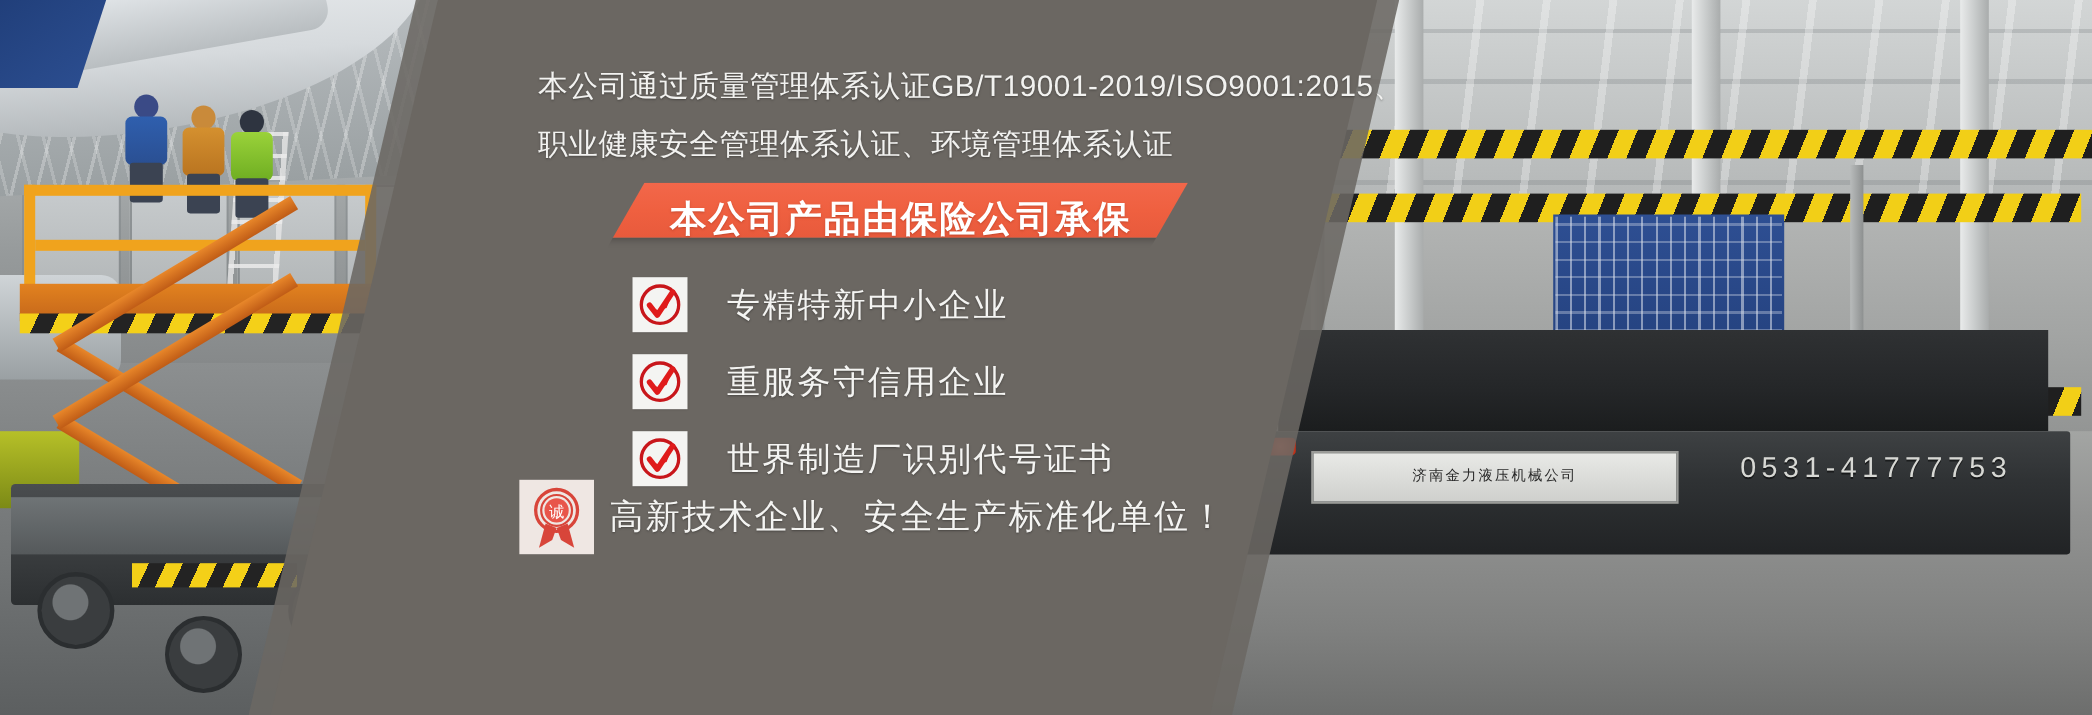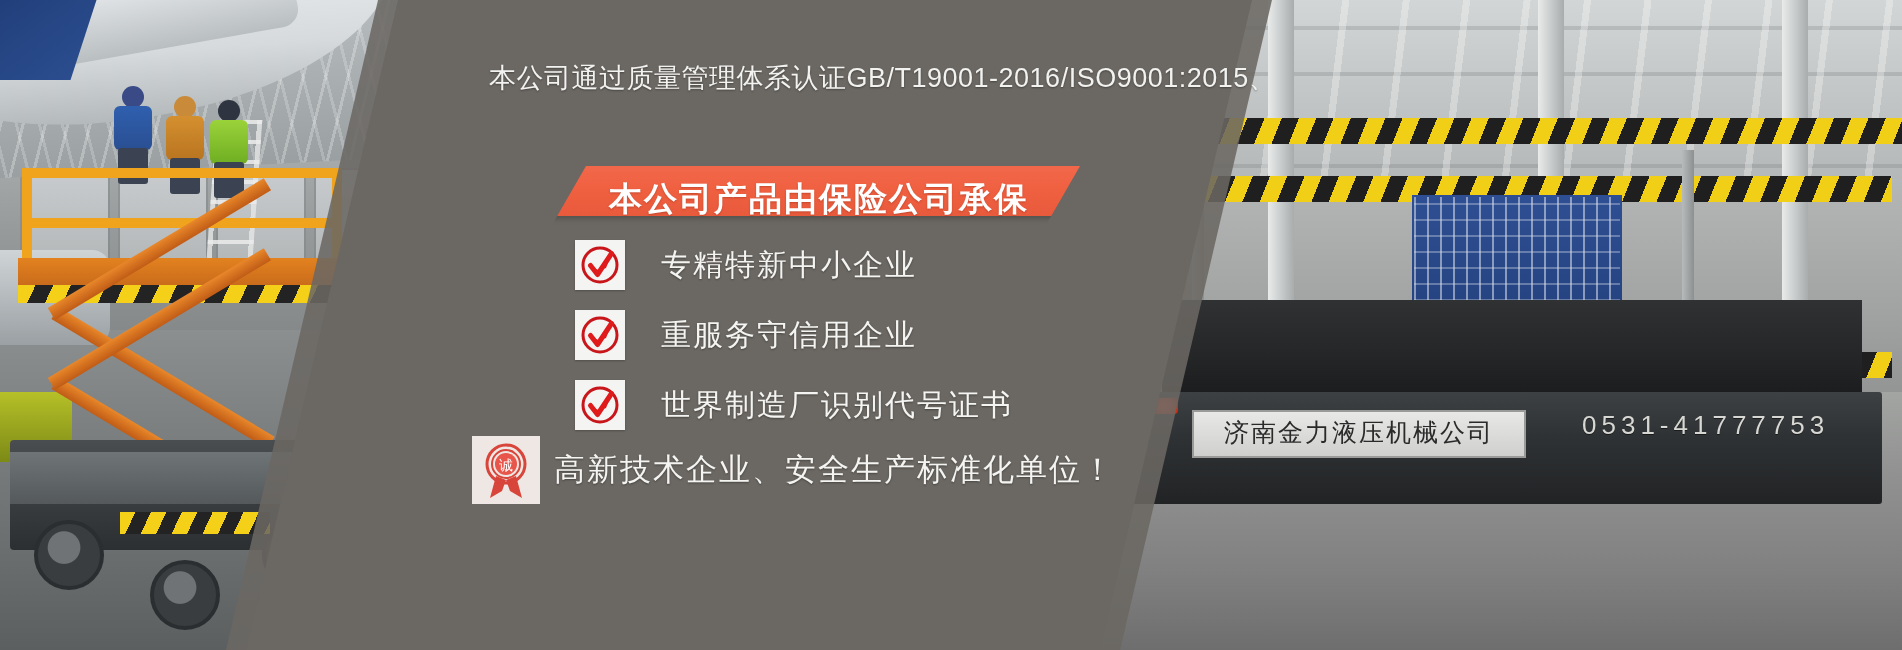--- a/index.html
+++ b/index.html
@@ -171,21 +171,21 @@
     position:absolute;left:130px;top:392px;width:770px;height:112px;
     background:linear-gradient(180deg,#3e4143 0%,#2f3234 40%,#212325 100%);
     border-radius:3px;
   }
   .r-cart-plate{
     position:absolute;left:210px;top:410px;width:330px;height:44px;
     background:linear-gradient(180deg,#e8e9e6,#cfd0cd);
     border:2px solid #9a9b98;
   }
   .r-cart-plate span{
-    display:block;text-align:center;line-height:40px;color:#2a2a2a;font-size:25px;letter-spacing:2px;
+    display:block;text-align:center;line-height:40px;color:#2a2a2a;font-size:13px;letter-spacing:2px;
   }
   .r-cart-code{
     position:absolute;left:600px;top:410px;color:#d7d8d4;font-size:26px;letter-spacing:5px;
     text-shadow:0 1px 0 rgba(0,0,0,.5);
   }
   .r-cart-lamp{
     position:absolute;left:168px;top:398px;width:28px;height:16px;border-radius:4px;
     background:radial-gradient(circle,#ff5a3c,#b62a12);
   }
   .r-handle{
@@ -231,21 +231,21 @@
     clip-path:polygon(38px 0, 532px 0, 494px 66px, 0 66px);
     box-shadow:0 2px 6px rgba(0,0,0,.25);
   }
   .ribbon span{
     display:block;text-align:center;line-height:66px;
     color:#ffffff;font-size:33px;font-weight:bold;letter-spacing:2px;
     text-shadow:0 1px 2px rgba(120,30,10,.35);
     padding-left:10px;
   }
 
-  .check-list{position:absolute;left:575px;top:232px;}
+  .check-list{position:absolute;left:575px;top:244px;}
   .check-row{
     display:flex;align-items:center;height:66px;margin-bottom:4px;
   }
   .check-icon{
     width:50px;height:50px;background:#f4f4f2;
     display:flex;align-items:center;justify-content:center;flex:0 0 auto;
     box-shadow:0 1px 2px rgba(0,0,0,.25);
   }
   .check-label{
     margin-left:36px;color:#f4f4f2;font-size:30px;letter-spacing:2px;
@@ -353,21 +353,22 @@
     </div>
     <div class="r-cart-code">0531-41777753</div>
   </div>
 
   <div class="overlay"></div>
   <div class="overlay-solid"></div>
 
   <div class="content">
 
     <div class="headline">
-      <span>本公司通过质量管理体系认证GB/T19001-2016/ISO9001:2015、</span>
+      <span>本公司通过质量管理体系认证GB/T19001-2019/ISO9001:2015、</span>
+      <span class="l2">职业健康安全管理体系认证、环境管理体系认证</span>
     </div>
 
     <div class="ribbon">
       <span>本公司产品由保险公司承保</span>
     </div>
 
     <div class="check-list">
 
       <div class="check-row">
         <div class="check-icon">

